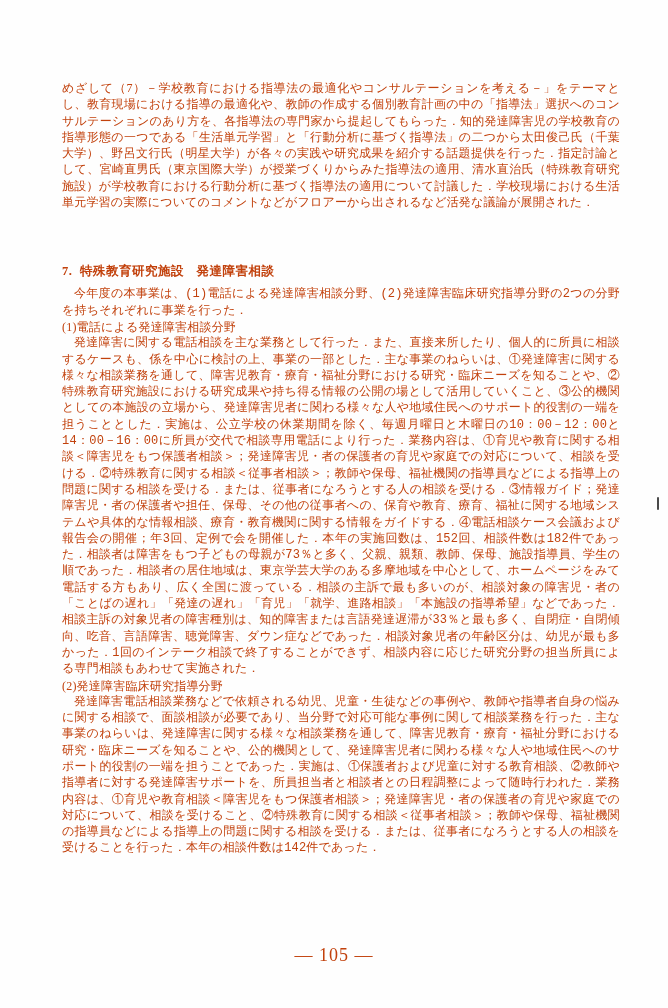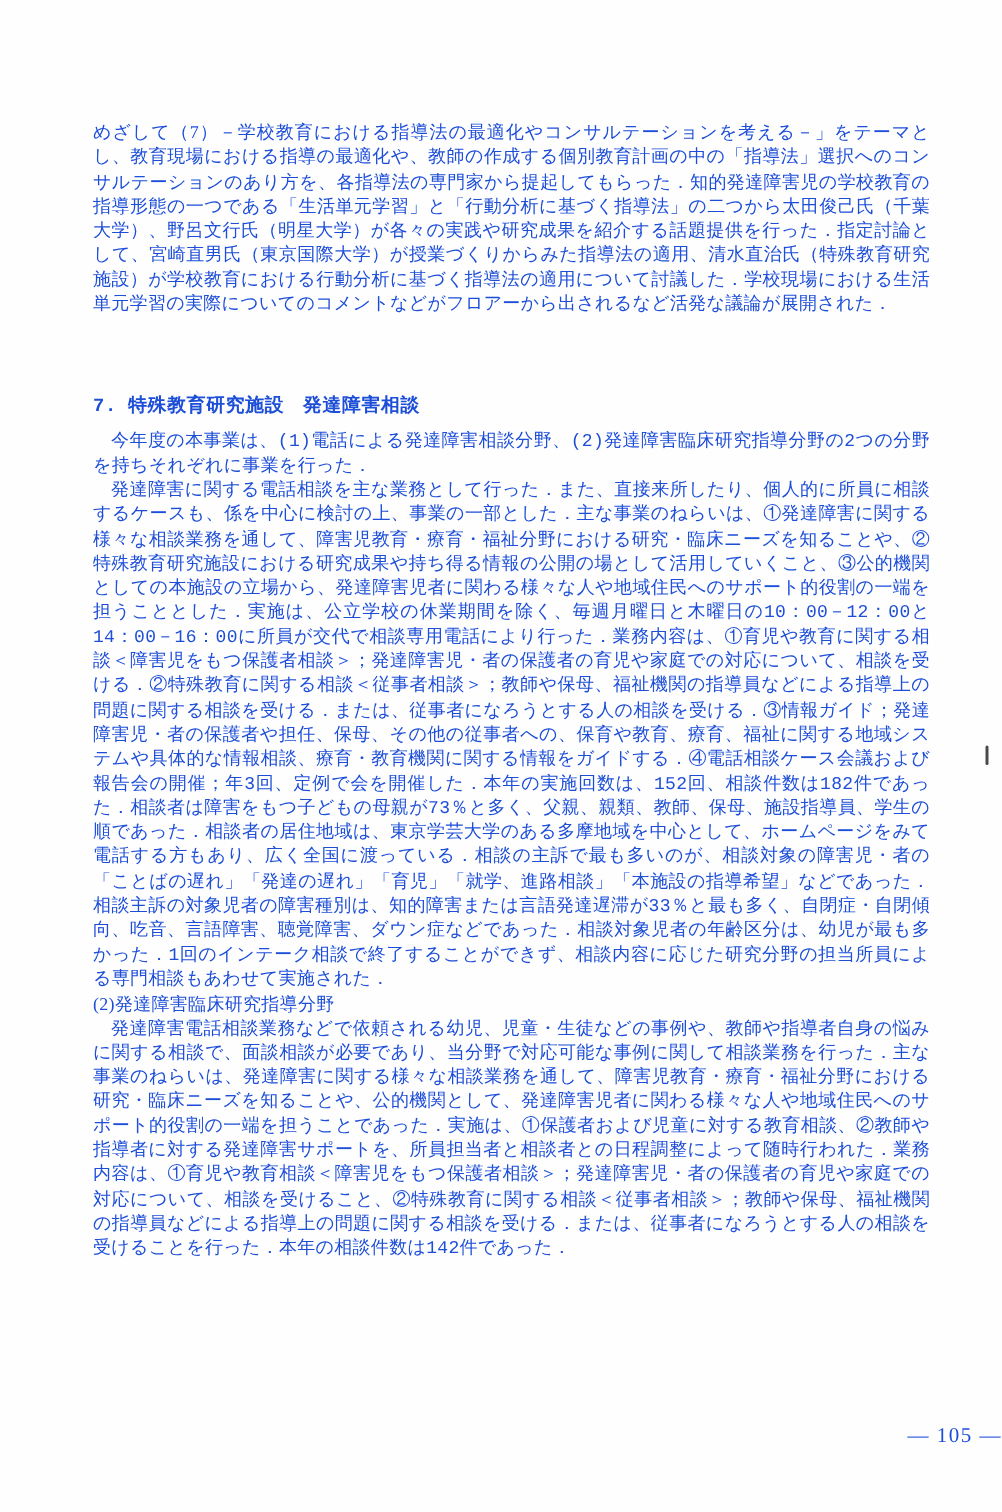--- a/index.html
+++ b/index.html
@@ -8,21 +8,21 @@
     background: #e9e9e9;
   }
   .page {
     position: relative;
     width: 668px;
     height: 1008px;
     margin: 0 auto;
     background: #fefefe;
     overflow: hidden;
     font-family: "Liberation Serif", "DejaVu Serif", serif;
-    color: #1d4ed8;
+    color: #c2410c;
   }
   .content {
     position: absolute;
     top: 80px;
     left: 62px;
     width: 558px;
   }
   .para {
     margin: 0;
     font-size: 12px;
@@ -33,43 +33,43 @@
   }
   .para.indent {
     text-indent: 1em;
     font-family: Liberation Mono, monospace;
   }
   .heading {
     margin: 52px 0 6px 0;
     font-size: 12.5px;
     line-height: 18px;
     font-weight: bold;
-    font-family: Liberation Mono, monospace;
+    font-family: Liberation Serif, serif;
     letter-spacing: 0.5px;
   }
   .heading .heading-num {
     margin-right: 0.6em;
   }
   .heading .heading-title-gap {
     display: inline-block;
     width: 1em;
   }
   .subhead {
     margin: 0;
     font-size: 12px;
     line-height: 16.3px;
     letter-spacing: 0.2px;
   }
   .page-number {
     position: absolute;
     bottom: 42px;
     left: 0;
     width: 100%;
-    text-align: right;
-    font-size: 14px;
+    text-align: center;
+    font-size: 18px;
     letter-spacing: 1px;
   }
   .scan-artifact {
     position: absolute;
     top: 497px;
     right: 9px;
     width: 2px;
     height: 13px;
     background: #4a4a4a;
     border-radius: 1px;
@@ -80,20 +80,21 @@
 
 <div class="page">
   <div class="content">
 
     <p class="para">めざして（7）－学校教育における指導法の最適化やコンサルテーションを考える－」をテーマとし、教育現場における指導の最適化や、教師の作成する個別教育計画の中の「指導法」選択へのコンサルテーションのあり方を、各指導法の専門家から提起してもらった．知的発達障害児の学校教育の指導形態の一つである「生活単元学習」と「行動分析に基づく指導法」の二つから太田俊己氏（千葉大学）、野呂文行氏（明星大学）が各々の実践や研究成果を紹介する話題提供を行った．指定討論として、宮崎直男氏（東京国際大学）が授業づくりからみた指導法の適用、清水直治氏（特殊教育研究施設）が学校教育における行動分析に基づく指導法の適用について討議した．学校現場における生活単元学習の実際についてのコメントなどがフロアーから出されるなど活発な議論が展開された．</p>
 
     <h2 class="heading"><span class="heading-num">7.</span><span>特殊教育研究施設</span><span class="heading-title-gap"></span><span>発達障害相談</span></h2>
 
     <p class="para indent">今年度の本事業は、(1)電話による発達障害相談分野、(2)発達障害臨床研究指導分野の2つの分野を持ちそれぞれに事業を行った．</p>
 
+    <p class="subhead">(1)電話による発達障害相談分野</p>
 
     <p class="para indent">発達障害に関する電話相談を主な業務として行った．また、直接来所したり、個人的に所員に相談するケースも、係を中心に検討の上、事業の一部とした．主な事業のねらいは、①発達障害に関する様々な相談業務を通して、障害児教育・療育・福祉分野における研究・臨床ニーズを知ることや、②特殊教育研究施設における研究成果や持ち得る情報の公開の場として活用していくこと、③公的機関としての本施設の立場から、発達障害児者に関わる様々な人や地域住民へのサポート的役割の一端を担うこととした．実施は、公立学校の休業期間を除く、毎週月曜日と木曜日の10：00－12：00と14：00－16：00に所員が交代で相談専用電話により行った．業務内容は、①育児や教育に関する相談＜障害児をもつ保護者相談＞；発達障害児・者の保護者の育児や家庭での対応について、相談を受ける．②特殊教育に関する相談＜従事者相談＞；教師や保母、福祉機関の指導員などによる指導上の問題に関する相談を受ける．または、従事者になろうとする人の相談を受ける．③情報ガイド；発達障害児・者の保護者や担任、保母、その他の従事者への、保育や教育、療育、福祉に関する地域システムや具体的な情報相談、療育・教育機関に関する情報をガイドする．④電話相談ケース会議および報告会の開催；年3回、定例で会を開催した．本年の実施回数は、152回、相談件数は182件であった．相談者は障害をもつ子どもの母親が73％と多く、父親、親類、教師、保母、施設指導員、学生の順であった．相談者の居住地域は、東京学芸大学のある多摩地域を中心として、ホームページをみて電話する方もあり、広く全国に渡っている．相談の主訴で最も多いのが、相談対象の障害児・者の「ことばの遅れ」「発達の遅れ」「育児」「就学、進路相談」「本施設の指導希望」などであった．相談主訴の対象児者の障害種別は、知的障害または言語発達遅滞が33％と最も多く、自閉症・自閉傾向、吃音、言語障害、聴覚障害、ダウン症などであった．相談対象児者の年齢区分は、幼児が最も多かった．1回のインテーク相談で終了することができず、相談内容に応じた研究分野の担当所員による専門相談もあわせて実施された．</p>
 
     <p class="subhead">(2)発達障害臨床研究指導分野</p>
 
     <p class="para indent">発達障害電話相談業務などで依頼される幼児、児童・生徒などの事例や、教師や指導者自身の悩みに関する相談で、面談相談が必要であり、当分野で対応可能な事例に関して相談業務を行った．主な事業のねらいは、発達障害に関する様々な相談業務を通して、障害児教育・療育・福祉分野における研究・臨床ニーズを知ることや、公的機関として、発達障害児者に関わる様々な人や地域住民へのサポート的役割の一端を担うことであった．実施は、①保護者および児童に対する教育相談、②教師や指導者に対する発達障害サポートを、所員担当者と相談者との日程調整によって随時行われた．業務内容は、①育児や教育相談＜障害児をもつ保護者相談＞；発達障害児・者の保護者の育児や家庭での対応について、相談を受けること、②特殊教育に関する相談＜従事者相談＞；教師や保母、福祉機関の指導員などによる指導上の問題に関する相談を受ける．または、従事者になろうとする人の相談を受けることを行った．本年の相談件数は142件であった．</p>
 
 
   </div>
 

